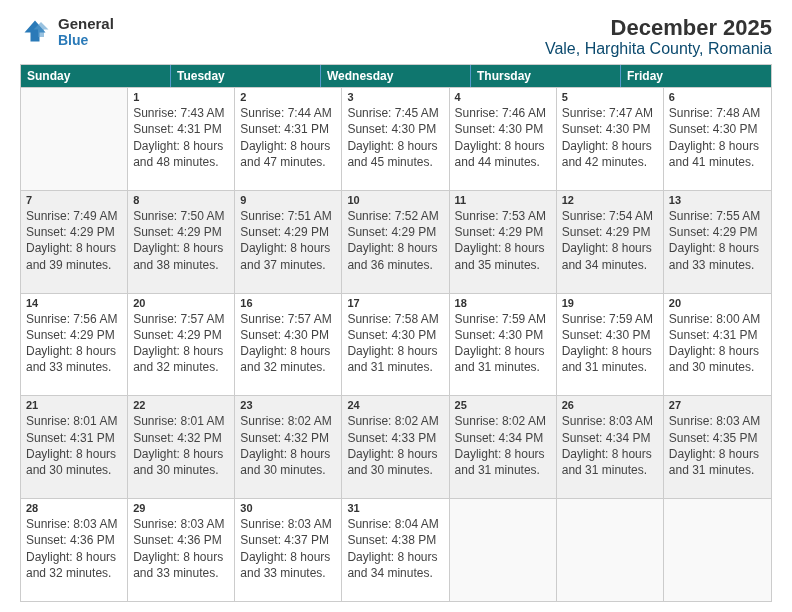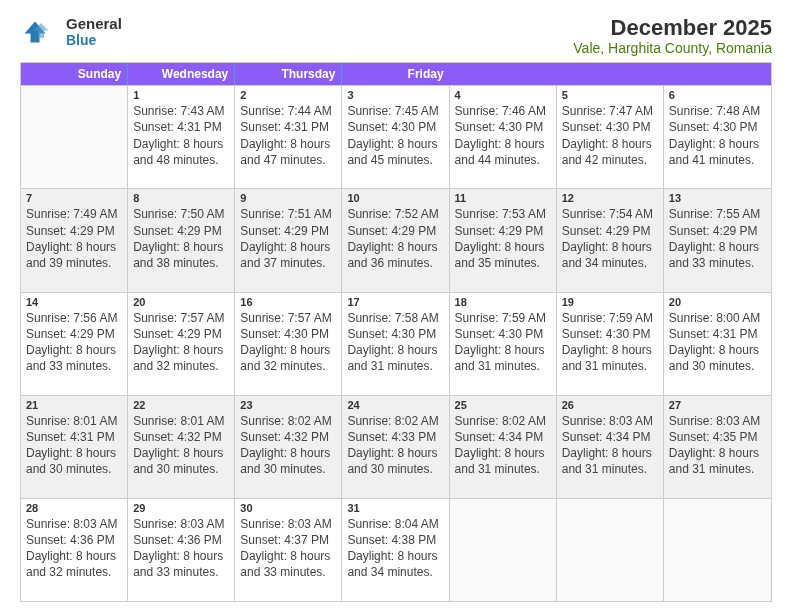--- a/index.html
+++ b/index.html
@@ -18,22 +18,22 @@
       flex-direction: column;
     }
     .header {
       display: flex;
       align-items: flex-start;
       justify-content: space-between;
       margin-bottom: 6px;
     }
     .logo {
       display: flex;
-      align-items: center;
-      gap: 16px;
+      align-items: flex-start;
+      gap: 8px;
     }
     .logo-text {
       display: flex;
       flex-direction: column;
       line-height: 1.1;
     }
     .logo-general {
       font-size: 15px;
       font-weight: bold;
       color: #333;
@@ -50,34 +50,33 @@
     .title-block {
       text-align: right;
     }
     .month-title {
       font-size: 22px;
       font-weight: bold;
       color: #333;
       line-height: 1.1;
     }
     .location-title {
-      font-size: 14px;
-      color: #4d7c0f;
+      font-size: 16px;
+      color: #0c4a6e;
     }
     .calendar {
       flex: 1;
       display: flex;
       flex-direction: column;
       border: 1px solid #ccc;
     }
     .cal-header-row {
       display: grid;
-      grid-template-columns: repeat(7, 1fr);
-      background: #8b5cf6;
-      text-align: right;
+      grid-template-columns: repeat(5, 1fr);
+      background: #0f766e;
     }
     .cal-header-cell {
       color: #fff;
       font-size: 12px;
       font-weight: bold;
       padding: 4px 6px;
       border-right: 1px solid #5599cc;
     }
     .cal-header-cell:last-child {
       border-right: none;
@@ -140,20 +139,21 @@
     </div>
     <div class="title-block">
       <div class="month-title">December 2025</div>
       <div class="location-title">Vale, Harghita County, Romania</div>
     </div>
   </div>
 
   <div class="calendar">
     <div class="cal-header-row">
     <div class="cal-header-cell">Sunday</div>
+        <div class="cal-header-cell">Tuesday</div>
         <div class="cal-header-cell">Wednesday</div>
         <div class="cal-header-cell">Thursday</div>
         <div class="cal-header-cell">Friday</div>
       </div>
     <div class="cal-body">
     <div class="cal-row">
           <div class="cal-cell empty"></div>
           <div class="cal-cell">
             <div class="day-num">1</div>
             <div class="day-info">Sunrise: 7:43 AM<br>Sunset: 4:31 PM<br>Daylight: 8 hours and 48 minutes.</div>

